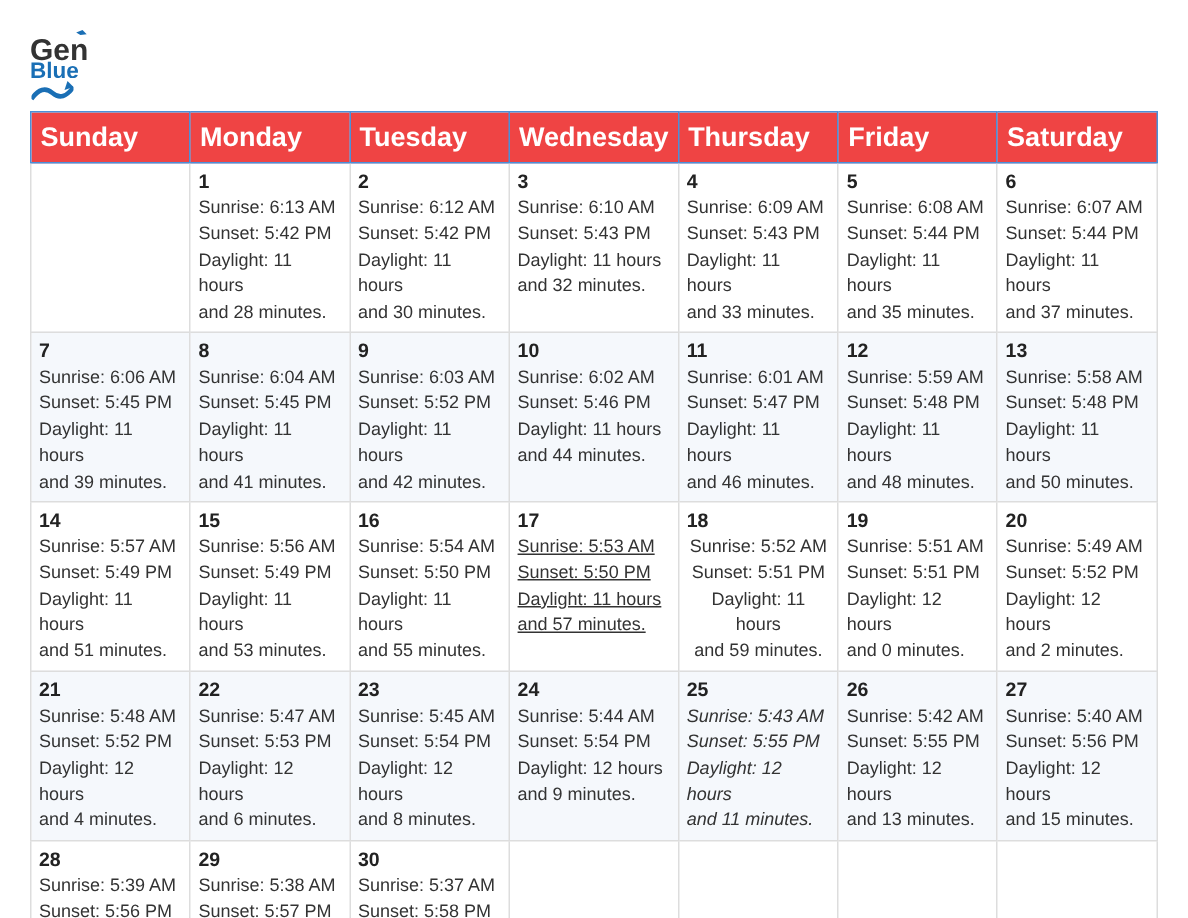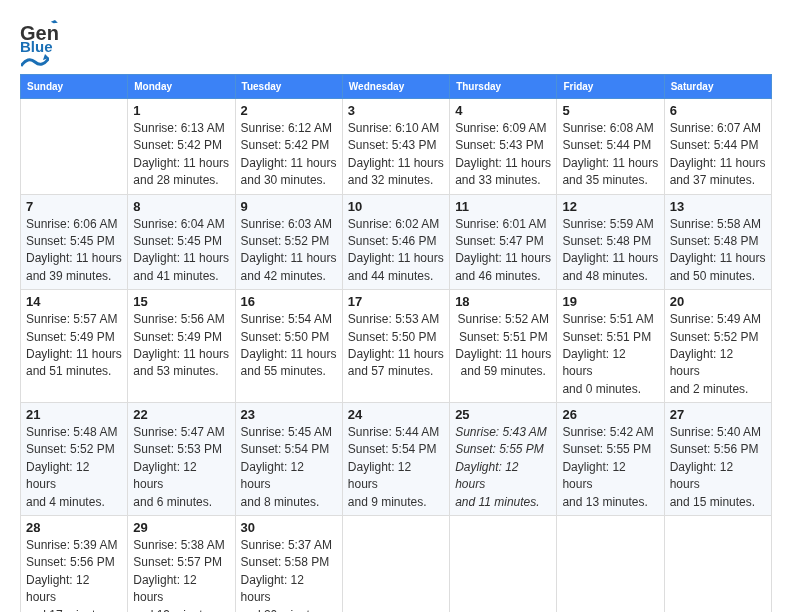--- a/index.html
+++ b/index.html
@@ -32,25 +32,25 @@
     .location {
       font-size: 15px;
       color: #333;
     }
     .calendar-table {
       width: 100%;
       border-collapse: collapse;
       border: 1px solid #ccc;
     }
     .calendar-table th {
-      background-color: #3b82f6;
+      background-color: #ef4444;
       color: #fff;
       text-align: left;
       padding: 6px 6px;
-      font-size: 10px;
+      font-size: 18px;
       font-weight: bold;
       border: 1px solid #4a90d9;
     }
     .calendar-table td {
       vertical-align: top;
       border: 1px solid #ddd;
       padding: 4px 5px;
       width: 107px;
       min-height: 90px;
       background: #fff;
@@ -227,21 +227,21 @@
         </td>
         <td>
           <span class="day-number">16</span>
           <div class="day-info" style="white-space: pre-line;">Sunrise: 5:54 AM
 Sunset: 5:50 PM
 Daylight: 11 hours
 and 55 minutes.</div>
         </td>
         <td>
           <span class="day-number">17</span>
-          <div class="day-info" style="white-space: pre-line;">Sunrise: 5:53 AM
+          <div class="day-info" style="white-space: pre-line; text-decoration: underline;">Sunrise: 5:53 AM
 Sunset: 5:50 PM
 Daylight: 11 hours
 and 57 minutes.</div>
         </td>
         <td>
           <span class="day-number">18</span>
           <div class="day-info" style="white-space: pre-line; text-align: center;">Sunrise: 5:52 AM
 Sunset: 5:51 PM
 Daylight: 11 hours
 and 59 minutes.</div>

